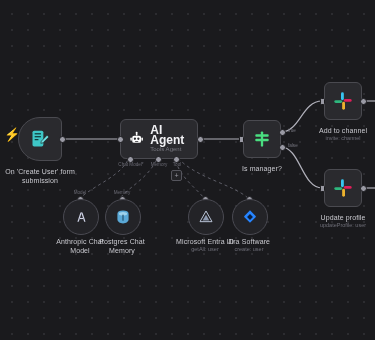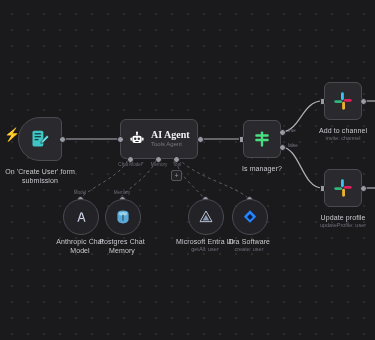--- a/index.html
+++ b/index.html
@@ -72,24 +72,23 @@
 
   
   .agent-box {
     width: 78px;
     height: 40px;
     padding-left: 8px;
     gap: 6px;
   }
   .agent-title {
     color: #f2f2f5;
-    font-size: 10px;
+    font-size: 12px;
     font-weight: bold;
     line-height: 10px;
-    font-family: Liberation Serif, serif;
   }
   .agent-sub {
     color: #77777f;
     font-size: 6px;
     line-height: 8px;
   }
 
   
   .sq-box {
     width: 38px;

